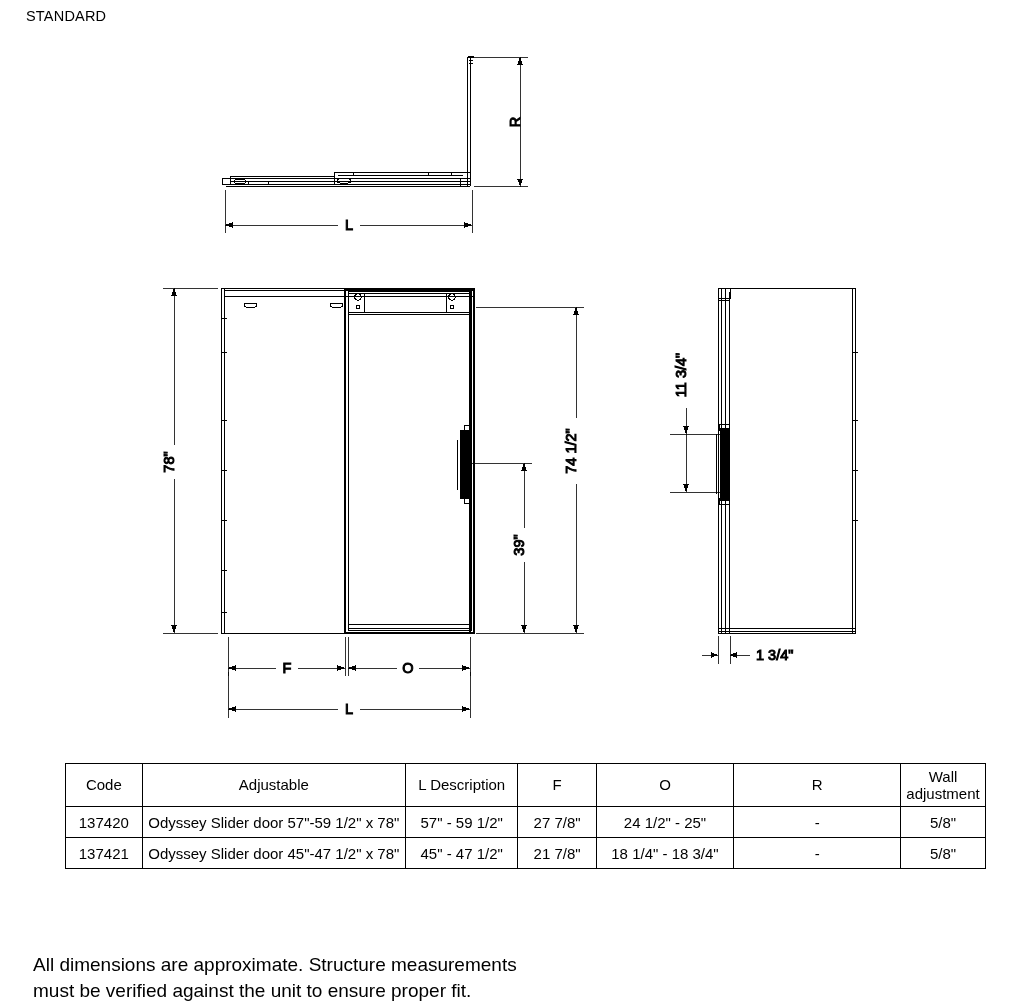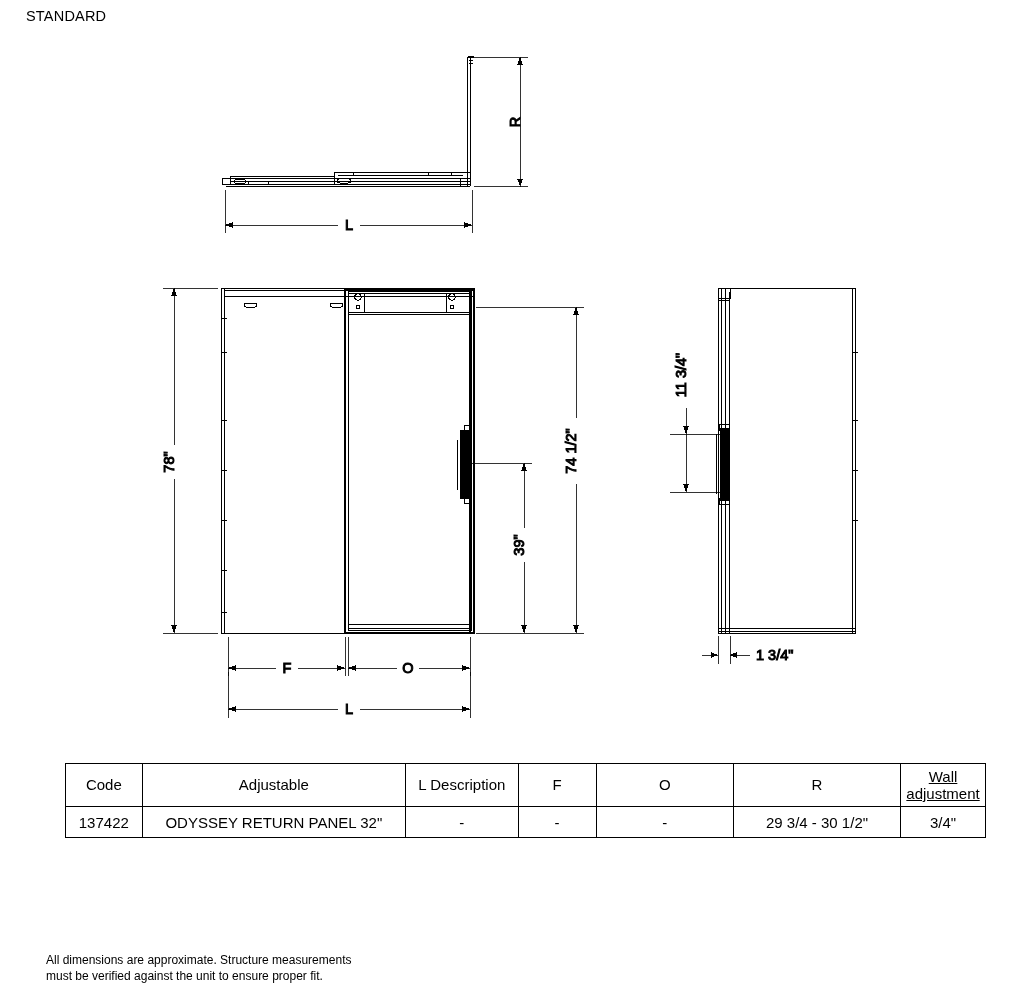--- a/index.html
+++ b/index.html
@@ -61,29 +61,28 @@
   #spec-table thead th {
     height: 42px;
     line-height: 1.15;
   }
   .c-code { width: 76px; }
   .c-desc { width: 265px; }
   .c-l    { width: 112px; }
   .c-f    { width: 78px; }
   .c-o    { width: 138px; }
   .c-r    { width: 168px; }
-  .c-wall { width: 84px; text-decoration: underline; }
+  .c-wall { width: 84px; }
   #notes {
     position: absolute;
     left: 25px;
     top: 952px;
-    font-size: 12px;
+    font-size: 19px;
     line-height: 1.35;
     white-space: pre-line;
-    margin-left: 13px;
   }
 </style>
 </head>
 <body>
 
 <div class="page">
 
   <div id="title">STANDARD</div>
 
   <svg class="draw" viewBox="0 0 1024 1007">
@@ -295,27 +294,36 @@
         <th class="c-l">L  Description</th>
         <th class="c-f">F</th>
         <th class="c-o">O</th>
         <th class="c-r">R</th>
         <th class="c-wall" style="white-space:pre-line">Wall
 adjustment</th>
       </tr>
     </thead>
     <tbody>
       <tr>
-        <td>137422</td>
-        <td>ODYSSEY RETURN PANEL 32"</td>
+        <td>137420</td>
+        <td>Odyssey Slider door 57"-59 1/2" x 78"</td>
+        <td>57" - 59 1/2"</td>
+        <td>27 7/8"</td>
+        <td>24 1/2" - 25"</td>
         <td>-</td>
+        <td>5/8"</td>
+      </tr>
+      <tr>
+        <td>137421</td>
+        <td>Odyssey Slider door 45"-47 1/2" x 78"</td>
+        <td>45" - 47 1/2"</td>
+        <td>21 7/8"</td>
+        <td>18 1/4" - 18 3/4"</td>
         <td>-</td>
-        <td>-</td>
-        <td>29 3/4 - 30 1/2"</td>
-        <td>3/4"</td>
+        <td>5/8"</td>
       </tr>
     </tbody>
   </table>
 
   <div id="notes">All dimensions are approximate. Structure measurements
 must be verified against the unit to ensure proper fit.</div>
 
 </div>
 
 </body></html>

